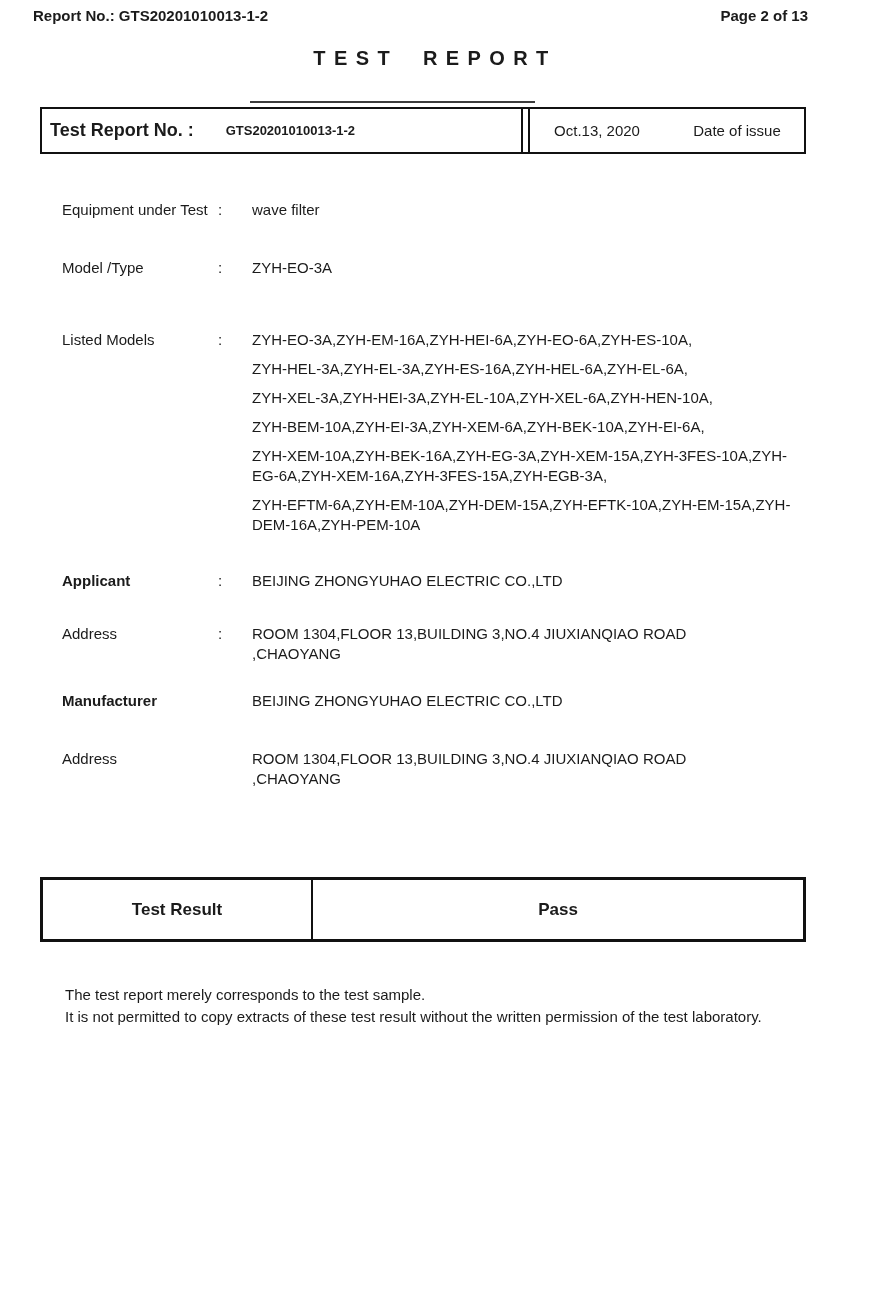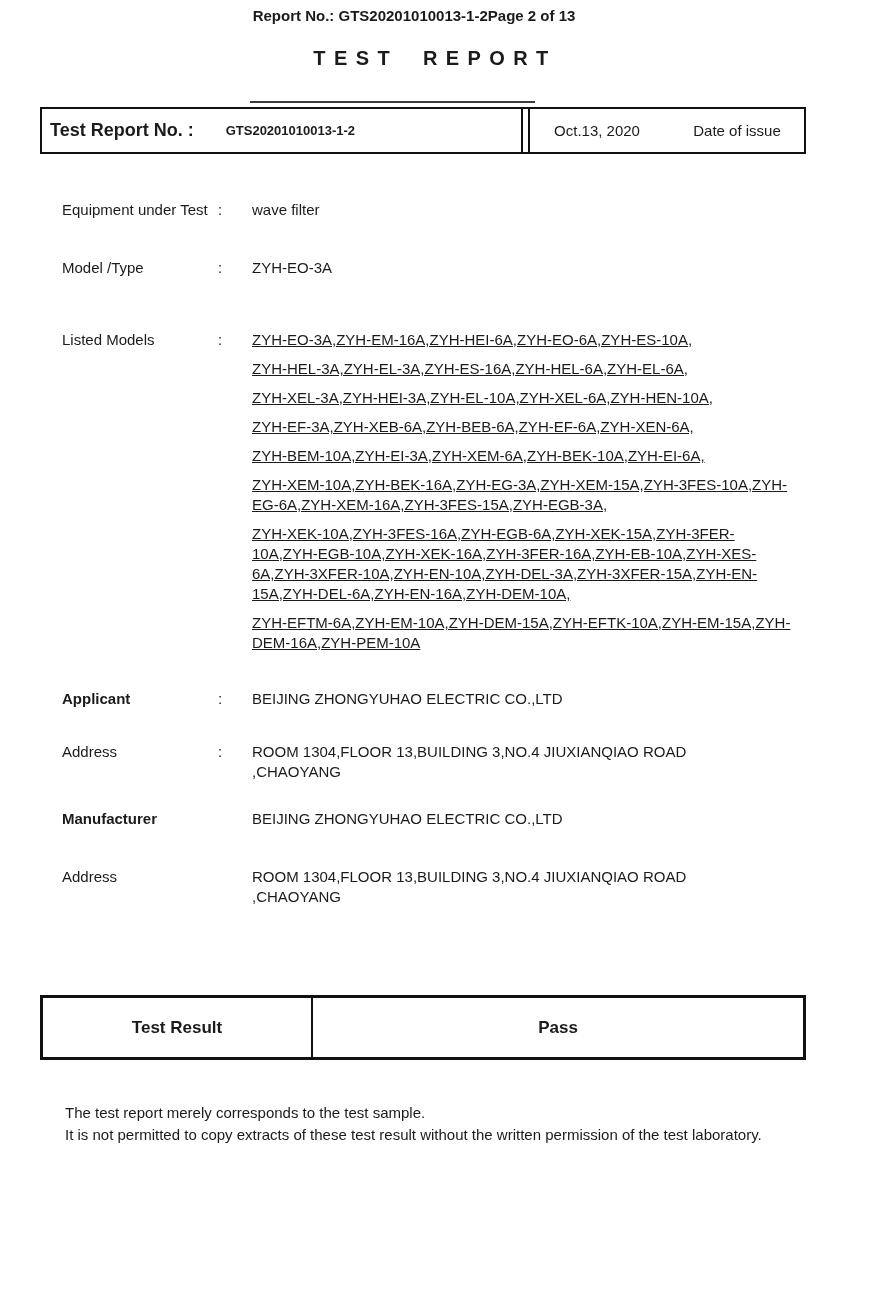--- a/index.html
+++ b/index.html
@@ -7,22 +7,22 @@
   body {
     width: 870px; height: 1290px;
     font-family: "Liberation Sans", "DejaVu Sans", sans-serif;
     color: #1b1b1b;
     overflow: hidden;
   }
   .page { position: relative; width: 870px; height: 1290px; }
 
   
   .hdr {
-    display: flex; justify-content: center;
-    padding: 7px 62px 0 20px;
+    display: flex; justify-content: space-between;
+    padding: 7px 62px 0 33px;
     font-size: 15px; font-weight: bold;
   }
 
   
   .title {
     text-align: center;
     margin-top: 23px;
     font-size: 20px; font-weight: bold;
     letter-spacing: 0.42em; word-spacing: 0.55em;
   }
@@ -68,21 +68,21 @@
   .flabel.bold { font-weight: bold; }
   .fsep { text-align: left; padding-left: 6px; }
   .fvalue { }
   .fvalue.narrow { max-width: 440px; }
   .mb-equip { margin-bottom: 38px; }
   .mb-model { margin-bottom: 52px; }
   .mb-listed { margin-bottom: 36px; }
   .mb-applicant { margin-bottom: 33px; }
   .mb-addr1 { margin-bottom: 27px; }
   .mb-manu { margin-bottom: 38px; }
-  .models p { margin: 0 16px 9px 0; text-decoration: underline; }
+  .models p { margin: 0 16px 9px 0; }
   .models p:last-child { margin-bottom: 0; }
 
   
   .result-table {
     margin: 88px 0 0 40px;
     width: 766px; height: 65px;
     border: 3px solid #111111;
     display: flex;
     font-size: 17px; font-weight: bold;
   }
@@ -142,24 +142,22 @@
       <div class="fvalue">ZYH-EO-3A</div>
     </div>
 
     <div class="frow mb-listed">
       <div class="flabel">Listed Models</div>
       <div class="fsep">:</div>
       <div class="fvalue models">
           <p>ZYH-EO-3A,ZYH-EM-16A,ZYH-HEI-6A,ZYH-EO-6A,ZYH-ES-10A,</p>
           <p>ZYH-HEL-3A,ZYH-EL-3A,ZYH-ES-16A,ZYH-HEL-6A,ZYH-EL-6A,</p>
           <p>ZYH-XEL-3A,ZYH-HEI-3A,ZYH-EL-10A,ZYH-XEL-6A,ZYH-HEN-10A,</p>
-          <p>ZYH-EF-3A,ZYH-XEB-6A,ZYH-BEB-6A,ZYH-EF-6A,ZYH-XEN-6A,</p>
           <p>ZYH-BEM-10A,ZYH-EI-3A,ZYH-XEM-6A,ZYH-BEK-10A,ZYH-EI-6A,</p>
           <p>ZYH-XEM-10A,ZYH-BEK-16A,ZYH-EG-3A,ZYH-XEM-15A,ZYH-3FES-10A,ZYH-EG-6A,ZYH-XEM-16A,ZYH-3FES-15A,ZYH-EGB-3A,</p>
-          <p>ZYH-XEK-10A,ZYH-3FES-16A,ZYH-EGB-6A,ZYH-XEK-15A,ZYH-3FER-10A,ZYH-EGB-10A,ZYH-XEK-16A,ZYH-3FER-16A,ZYH-EB-10A,ZYH-XES-6A,ZYH-3XFER-10A,ZYH-EN-10A,ZYH-DEL-3A,ZYH-3XFER-15A,ZYH-EN-15A,ZYH-DEL-6A,ZYH-EN-16A,ZYH-DEM-10A,</p>
           <p>ZYH-EFTM-6A,ZYH-EM-10A,ZYH-DEM-15A,ZYH-EFTK-10A,ZYH-EM-15A,ZYH-DEM-16A,ZYH-PEM-10A</p>
         </div>
     </div>
 
     <div class="frow mb-applicant">
       <div class="flabel bold">Applicant</div>
       <div class="fsep">:</div>
       <div class="fvalue">BEIJING ZHONGYUHAO ELECTRIC CO.,LTD</div>
     </div>
 

